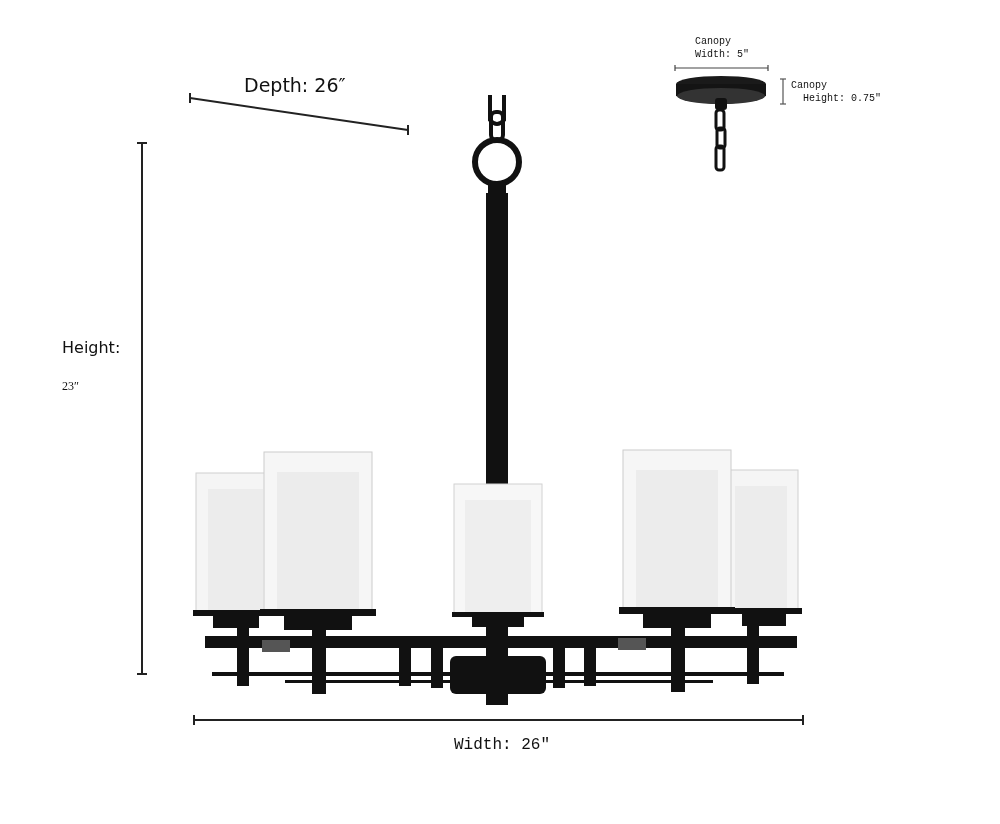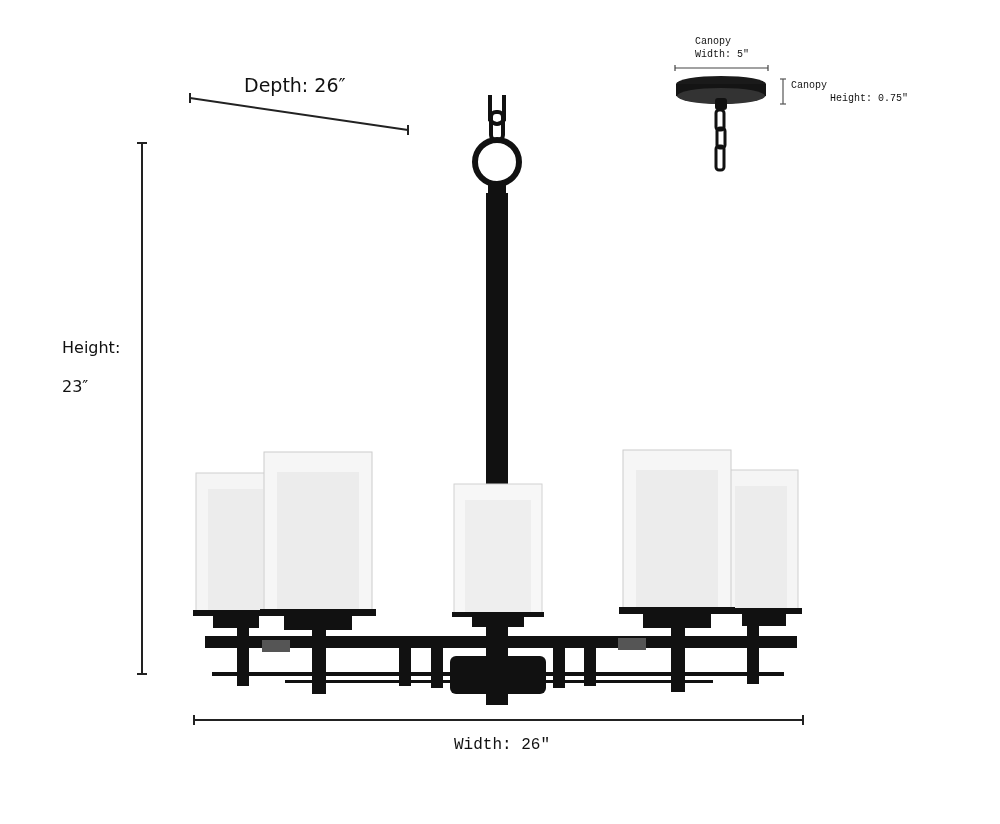--- a/index.html
+++ b/index.html
@@ -110,21 +110,21 @@
     <rect x="584" y="648" width="12" height="38"></rect>
     <rect x="671" y="626" width="14" height="66"></rect>
     <rect x="747" y="624" width="12" height="60"></rect>
     <rect x="450" y="656" width="96" height="38" rx="6"></rect>
   </g>
 </svg>
 
 <div class="label" style="left:244px; top:76px; font-size:19px;">Depth: 26″</div>
 
 <div class="label" style="left:62px; top:338px; font-size:16px;">Height:</div>
-<div class="label" style="left:62px; top:377px; font-size:16px;">23″</div>
+<div class="label" style="left:62px; top:377px; font-size:12px;font-family:Liberation Serif, serif;">23″</div>
 
 <div class="label width" style="left:454px; top:736px;">Width: 26″</div>
 
 <div class="label small" style="left:695px; top:35px;">Canopy</div>
 <div class="label small" style="left:695px; top:48px;text-align:center;">Width: 5″</div>
 
 <div class="label small" style="left:791px; top:79px;">Canopy</div>
-<div class="label small" style="left:830px; top:92px;">Height: 0.75″</div>
+<div class="label small" style="left:803px; top:92px;">Height: 0.75″</div>
 
 </body></html>

